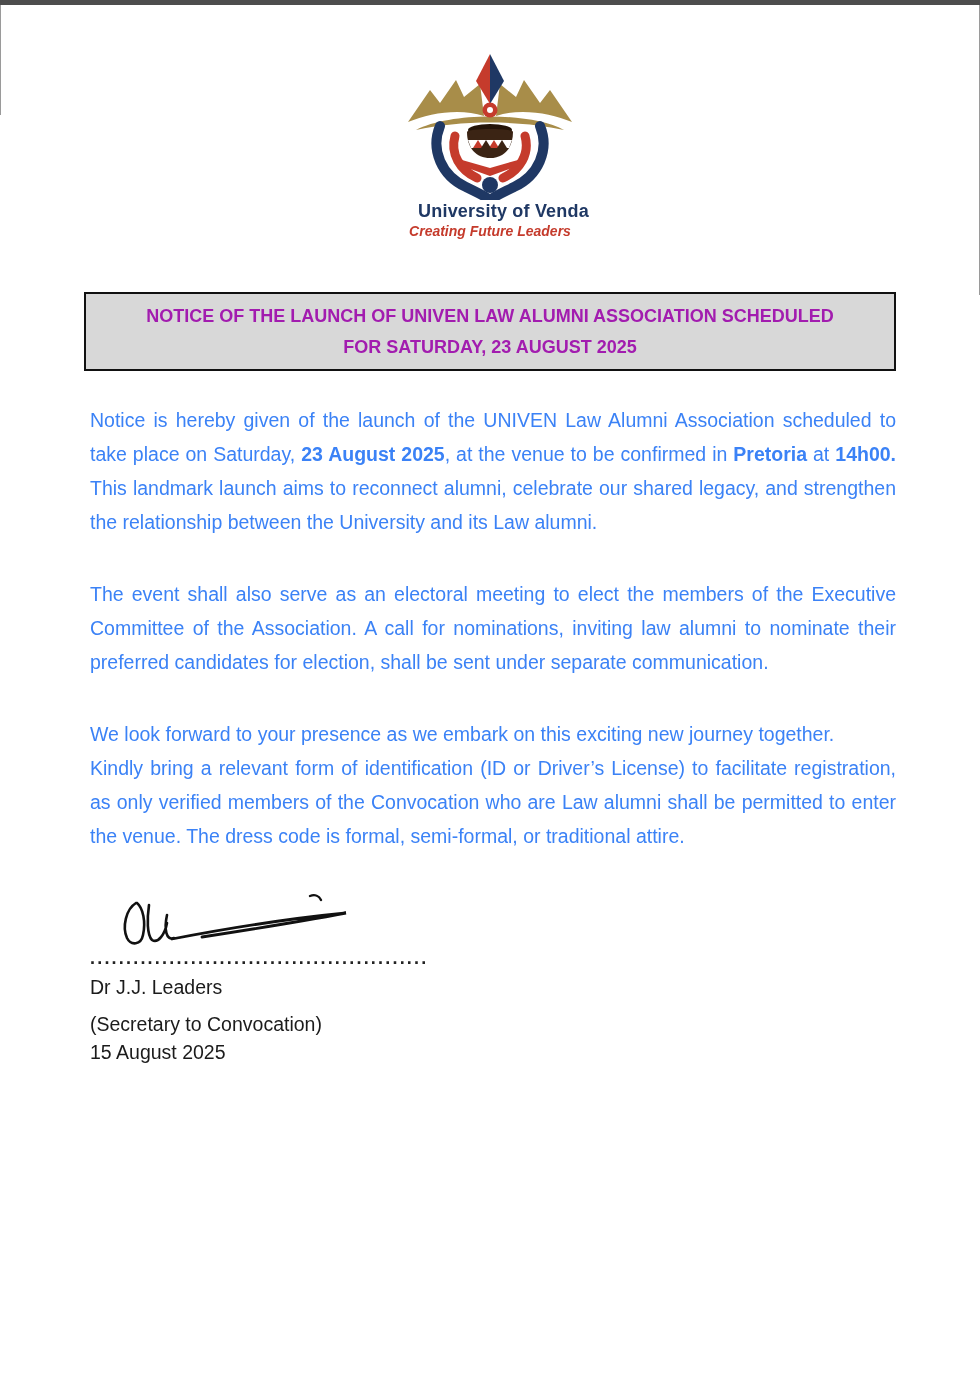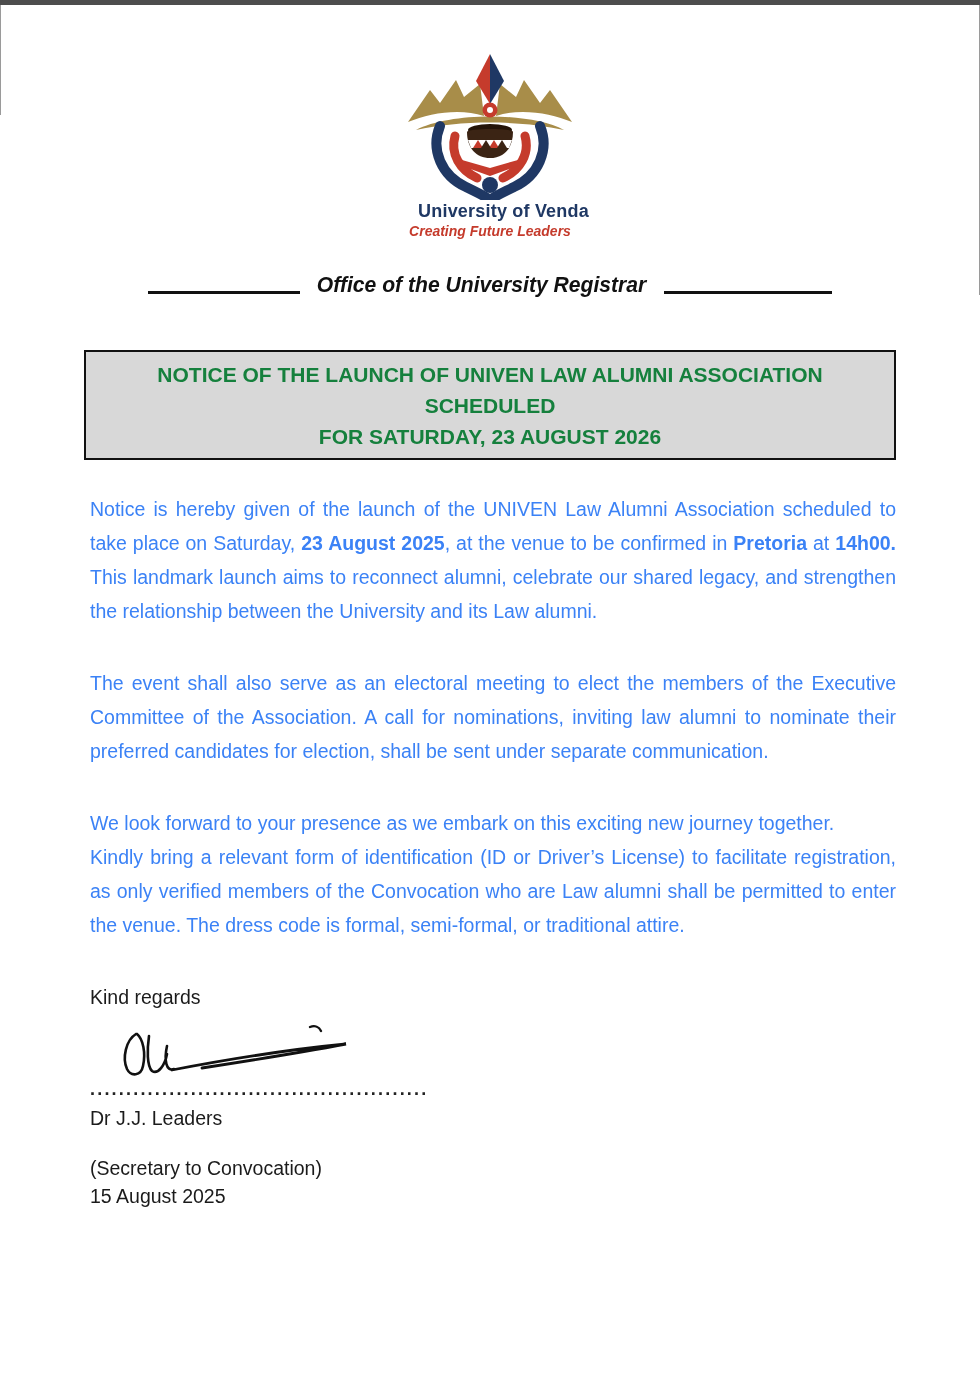--- a/index.html
+++ b/index.html
@@ -30,21 +30,21 @@
   }
   .rule{display:inline-block;height:0;border-bottom:3px solid #111;margin-bottom:4px;}
   .rule.left{width:152px;}
   .rule.right{width:168px;}
 
   .notice-box{
     margin:52px 84px 0 84px;
     border:2px solid #111;
     text-align:center;
     padding:7px 6px 6px 6px;
-    font-weight:bold;font-size:21px;line-height:31px;color:#15803d;
+    font-weight:bold;font-size:18px;line-height:31px;color:#a21caf;
   }
 
   .content{margin:0 84px 0 90px;}
   .para{
     font-size:19.5px;line-height:34px;text-align:justify;color:#3b82f6;
     margin:0 0 38px 0;
   }
   .para.first{margin-top:32px;}
   .para.last{margin-bottom:0;}
   b{font-weight:bold;}
@@ -52,21 +52,21 @@
   .salutation{font-size:19.5px;line-height:34px;margin-top:34px;}
 
   .sig-block{margin-top:8px;}
   .sig-svg{margin-left:24px;display:block;}
   .dotted{
     font-size:18px;font-weight:bold;letter-spacing:2.2px;color:#222;
     line-height:14px;margin-top:-4px;white-space:nowrap;
   }
   .sig-name{font-size:19.5px;line-height:28px;margin-top:8px;}
   .sig-title{font-size:19.5px;line-height:28px;}
-  .sig-role{font-size:19.5px;line-height:28px;margin-top:22px;}
+  .sig-role{font-size:19.5px;line-height:28px;margin-top:9px;}
   .sig-date{font-size:19.5px;line-height:28px;margin-top:0;}
 </style>
 </head>
 <body>
 
 <div class="page">
   <div class="topbar"></div>
   <div class="edge left"></div>
   <div class="edge right"></div>
 
@@ -97,42 +97,36 @@
       <polygon style="fill:var(--brown);" points="102,90 97,98 107,98"></polygon>
 
       <path style="fill:var(--red);" d="M62,110 L90,118 L118,110 L118,116 L90,126 L62,116 Z"></path>
 
       <circle cx="90" cy="135" r="8" style="fill:var(--navy);"></circle>
     </svg>
     <div class="logo-name" style="color:var(--navy);padding-left:27px;">University of Venda</div>
     <div class="logo-tagline" style="color:var(--red);">Creating Future Leaders</div>
   </div>
 
-  <div class="office-row">
-    <span class="rule left"></span>
-    <span class="office-text">Office of the University Registrar</span>
-    <span class="rule right"></span>
-  </div>
 
   <div class="notice-box" style="background:var(--box-bg);">
     <div>NOTICE OF THE LAUNCH OF UNIVEN LAW ALUMNI ASSOCIATION SCHEDULED</div>
-    <div>FOR SATURDAY, 23 AUGUST 2026</div>
+    <div>FOR SATURDAY, 23 AUGUST 2025</div>
   </div>
 
   <div class="content">
 
     <p class="para first"><span>Notice is hereby given of the launch of the UNIVEN Law Alumni Association scheduled to take place on Saturday, </span><b>23 August 2025</b><span>, at the venue to be confirmed in </span><b>Pretoria</b><span> at </span><b>14h00.</b><span> This landmark launch aims to reconnect alumni, celebrate our shared legacy, and strengthen the relationship between the University and its Law alumni.</span></p>
 
     <p class="para">The event shall also serve as an electoral meeting to elect the members of the Executive Committee of the Association. A call for nominations, inviting law alumni to nominate their preferred candidates for election, shall be sent under separate communication.</p>
 
     <p class="para last">We look forward to your presence as we embark on this exciting new journey together.</p>
 
     <p class="para">Kindly bring a relevant form of identification (ID or Driver’s License) to facilitate registration, as only verified members of the Convocation who are Law alumni shall be permitted to enter the venue. The dress code is formal, semi-formal, or traditional attire.</p>
 
-    <div class="salutation">Kind regards</div>
 
     <div class="sig-block">
       <svg class="sig-svg" width="260" height="64" viewBox="0 0 260 64">
         <path d="M22,12 C12,18 8,36 13,47 C17,55 27,54 29,44 C32,31 29,17 23,12 Z" style="fill:none;stroke:#111;stroke-width:2.6;stroke-linecap:round;"></path>
         <path d="M35,14 C33,28 33,44 38,49 C44,53 51,43 53,32 M53,24 C50,38 52,50 60,47" style="fill:none;stroke:#111;stroke-width:2.6;stroke-linecap:round;"></path>
         <path d="M58,48 C110,38 170,28 232,22 C200,28 140,38 88,46" style="fill:none;stroke:#111;stroke-width:2.8;stroke-linecap:round;"></path>
         <path d="M196,5 C201,3 205,5 207,9" style="fill:none;stroke:#111;stroke-width:2.4;stroke-linecap:round;"></path>
       </svg>
       <div class="dotted">...............................................</div>
       <div class="sig-name">Dr J.J. Leaders</div>

